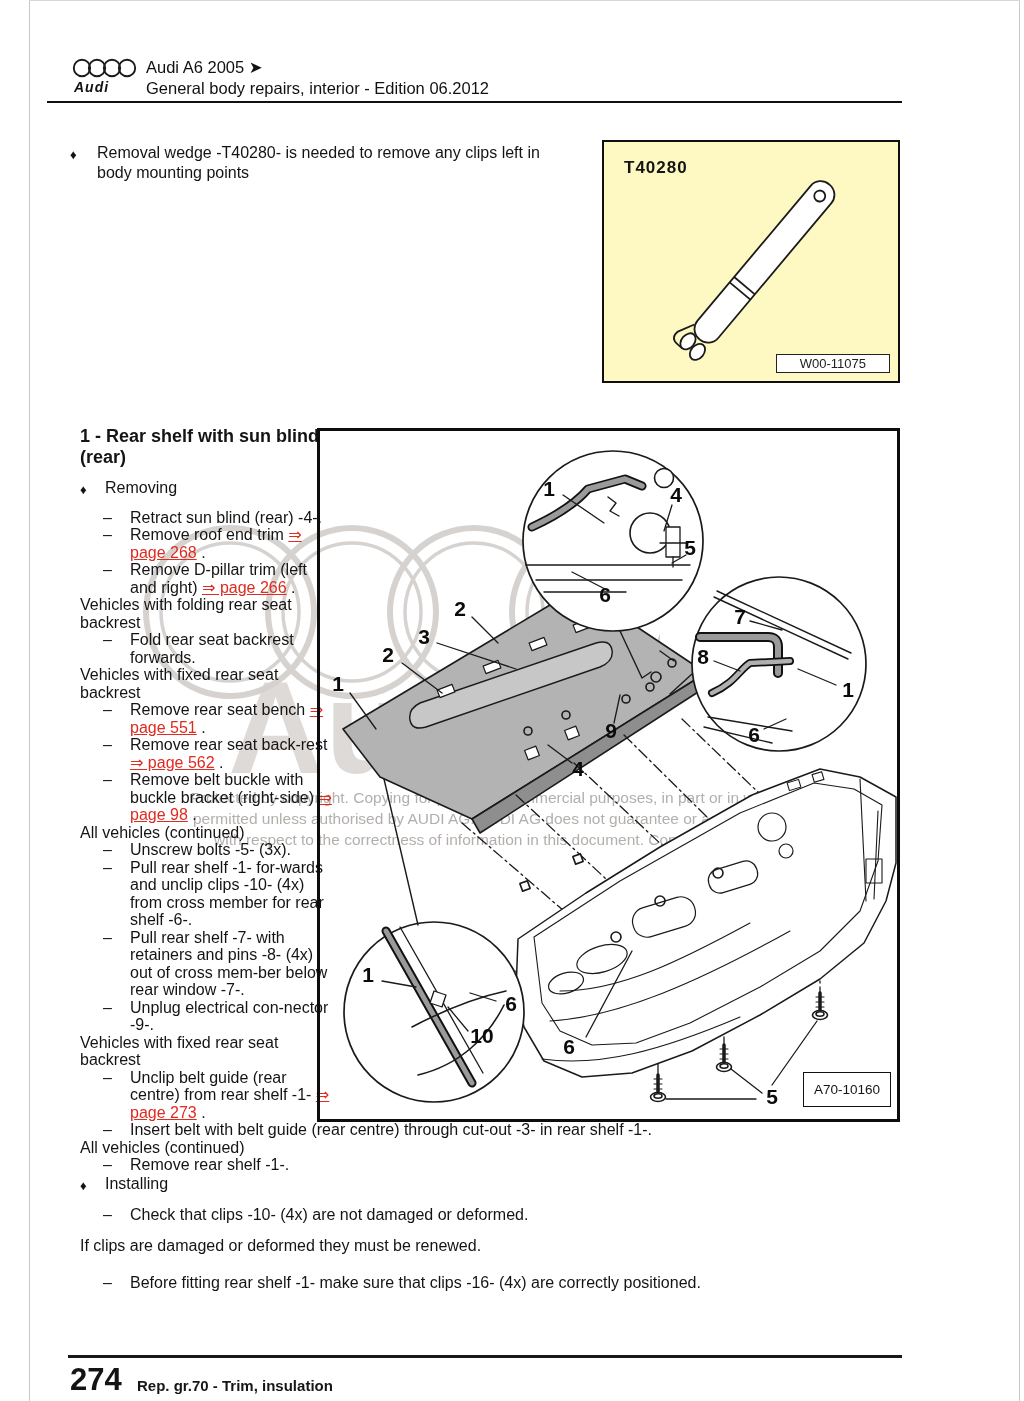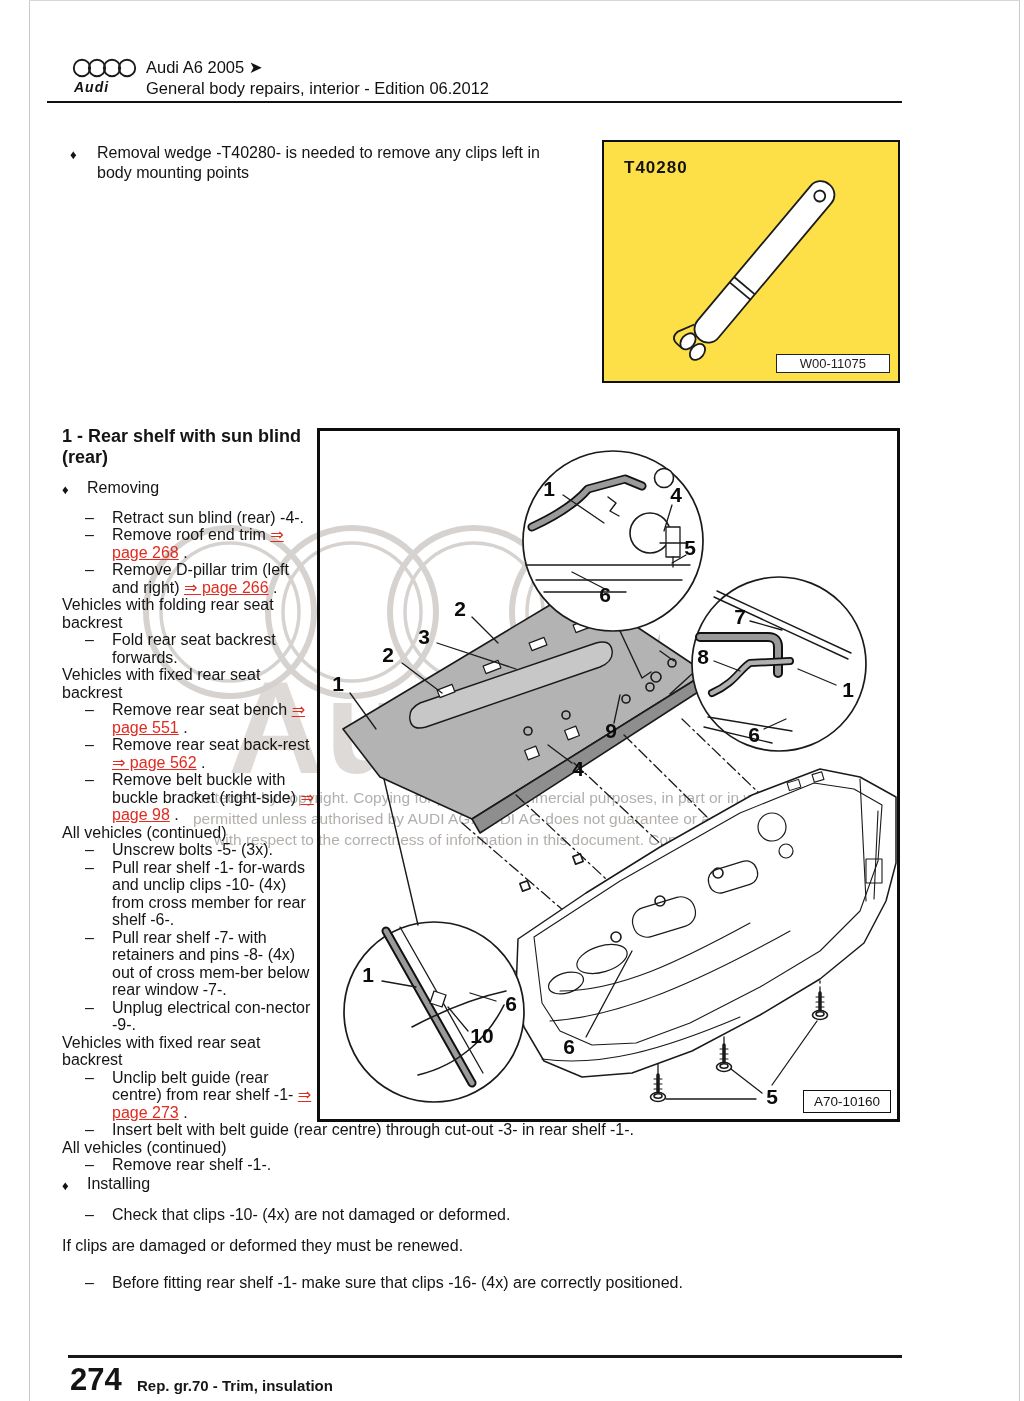--- a/index.html
+++ b/index.html
@@ -22,46 +22,46 @@
   #brand-logo{position:absolute;left:70px;top:56px;}
   #brand-word{position:absolute;left:74px;top:79px;font-size:14px;font-weight:bold;font-style:italic;letter-spacing:1px;color:#111;}
   #hdr-line1{position:absolute;left:146px;top:58px;font-size:16.5px;color:#111;}
   #hdr-line2{position:absolute;left:146px;top:79px;font-size:16.5px;color:#111;}
   #hdr-rule{position:absolute;left:47px;top:101px;width:855px;height:2px;background:#101010;}
 
   
   #intro-bullet{position:absolute;z-index:2;left:70px;top:143px;width:500px;display:flex;font-size:16px;line-height:20px;}
   #intro-bullet .mark{width:27px;flex:none;font-size:13px;padding-top:2px;}
   #intro-bullet .txt{width:450px;}
-  #tool-figure{position:absolute;z-index:2;left:602px;top:140px;width:298px;height:243px;border:2.5px solid #0f0f0f;box-sizing:border-box;background:#fde047;}
+  #tool-figure{position:absolute;z-index:2;left:602px;top:140px;width:298px;height:243px;border:2.5px solid #0f0f0f;box-sizing:border-box;background:#fef9c3;}
   #tool-label{position:absolute;left:20px;top:16px;font-size:17px;font-weight:bold;letter-spacing:1px;}
   #tool-code{position:absolute;right:8px;bottom:8px;border:1.5px solid #222;padding:1px 23px;font-size:13px;color:#222;background:#fff;}
 
   
-  #text-flow{position:absolute;z-index:2;left:62px;top:426px;width:252px;}
+  #text-flow{position:absolute;z-index:2;left:80px;top:426px;width:252px;}
   .h1{font-size:18px;font-weight:bold;line-height:21px;margin:0 0 11px 0;}
   .blk{font-size:16px;line-height:17.5px;}
   .subhead{font-weight:normal;}
   .diamond{display:flex;margin:11px 0 10px 0;}
   .diamond .mark{width:25px;flex:none;font-size:13px;padding-top:2px;}
   .dash{display:flex;padding-left:23px;}
   .dash .mark{width:27px;flex:none;}
   .dash .txt{width:202px;}
   .wide{width:845px;}
   .wide.dash .txt{width:780px;}
   .wide.diamond{margin:1px 0 12px 0;}
   .para{margin:13px 0 17px 0;}
   .para + .dash{margin-top:20px;}
   .plink{color:#df2b20;text-decoration:underline;cursor:pointer;}
 
   
   #diagram{position:absolute;z-index:2;left:317px;top:428px;width:583px;height:694px;border:3px solid #0d0d0d;box-sizing:border-box;background:transparent;}
   #diagram svg{position:absolute;left:0;top:0;}
   .co{position:absolute;transform:translate(-50%,-50%);font-size:21px;font-weight:bold;color:#0b0b0b;z-index:3;}
-  #fig-code{position:absolute;right:6px;bottom:6px;border:1.8px solid #111;padding:3px 10px;font-size:13.5px;background:#fff;z-index:3;}
+  #fig-code{position:absolute;right:6px;bottom:12px;border:1.8px solid #111;padding:9px 10px;font-size:13.5px;background:#fff;z-index:3;}
 
   
   #ftr-rule{position:absolute;z-index:2;left:68px;top:1355px;width:834px;height:2.5px;background:#181818;}
   #page-number{position:absolute;z-index:2;left:70px;top:1362px;font-size:31px;font-weight:bold;}
   #ftr-caption{position:absolute;z-index:2;left:137px;top:1377px;font-size:15px;font-weight:bold;color:#161616;}
 </style>
 </head>
 <body>
 
 <div class="page">

